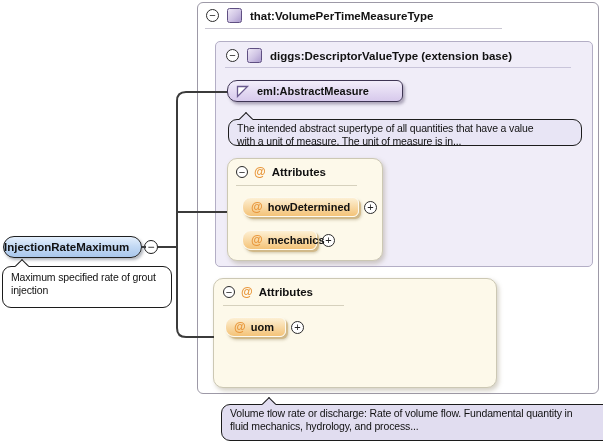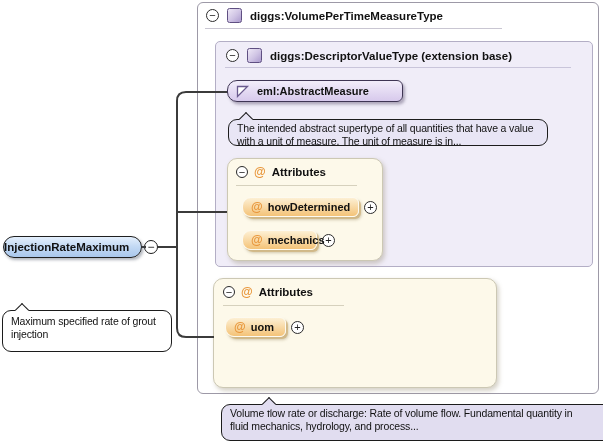--- a/index.html
+++ b/index.html
@@ -47,37 +47,37 @@
     border:1.4px solid #1f1f1f;border-radius:11px;font-size:11.5px;
     box-shadow:1.5px 2px 3px rgba(60,70,90,.4);z-index:4;}
 
   
   .bubble{border:1.3px solid #1c1c1c;border-radius:9px;padding:2px 8px;
     font-size:10.5px;letter-spacing:-0.15px;line-height:13px;white-space:nowrap;z-index:4;}
   .bubble .ptr{position:absolute;top:-6px;width:9px;height:9px;transform:rotate(45deg);
     border-left:1.3px solid #1c1c1c;border-top:1.3px solid #1c1c1c;}
   .bubble-lav{background:#e8e5f5;}
   .bubble-lav .ptr{background:#e8e5f5;}
-  .bubble-white{background:#ffffff;margin-top:44px;}
+  .bubble-white{background:#ffffff;}
   .bubble-white .ptr{background:#ffffff;}
   .bubble-cream{background:#fffdf4;}
   .bubble-cream .ptr{background:#fffdf4;}
 
   svg.connectors{position:absolute;left:0;top:0;z-index:3;pointer-events:none;}
 </style>
 </head>
 <body>
 
 <div id="canvas">
 
   <div class="abs outer-box"></div>
   <div class="abs hdr" style="left:206px;top:8px;">
     <span class="toggle-circle">−</span>
     <span class="type-icon"></span>
-    <span>diggs:VolumePerTimeMeasureType</span>
+    <span>that:VolumePerTimeMeasureType</span>
   </div>
   <div class="abs sep" style="left:205px;top:28px;width:297px;"></div>
 
   <div class="abs inner-box"></div>
   <div class="abs hdr" style="left:226px;top:48px;">
     <span class="toggle-circle">−</span>
     <span class="type-icon"></span>
     <span>diggs:DescriptorValueType (extension base)</span>
   </div>
   <div class="abs sep" style="left:225px;top:67px;width:346px;background:#c9c5da;"></div>
@@ -103,21 +103,21 @@
   </svg>
 
   <div class="abs pill eml-pill">
     <svg width="14" height="13" viewBox="0 0 14 13">
       <polygon points="1.5,11.5 1.5,1.5 11.5,1.5" fill="#ffffff" stroke="#6a5a8e" stroke-width="1.3"></polygon>
     </svg>
     <span>eml:AbstractMeasure</span>
   </div>
   <span class="abs toggle-circle" style="left:387px;top:85px;">+</span>
 
-  <div class="abs bubble bubble-lav" style="left:228px;top:119px;width:320px;height:27px;">
+  <div class="abs bubble bubble-lav" style="left:228px;top:119px;width:354px;height:27px;">
     <span class="ptr" style="left:12px;"></span>
     <div>The intended abstract supertype of all quantities that have a value</div>
     <div>with a unit of measure. The unit of measure is in...</div>
   </div>
 
   <div class="abs pill attr-pill" style="left:242px;top:197px;width:117px;">
     <span class="at-sym">@</span>
     <span>howDetermined</span>
   </div>
   <span class="abs toggle-circle" style="left:364px;top:201px;">+</span>

